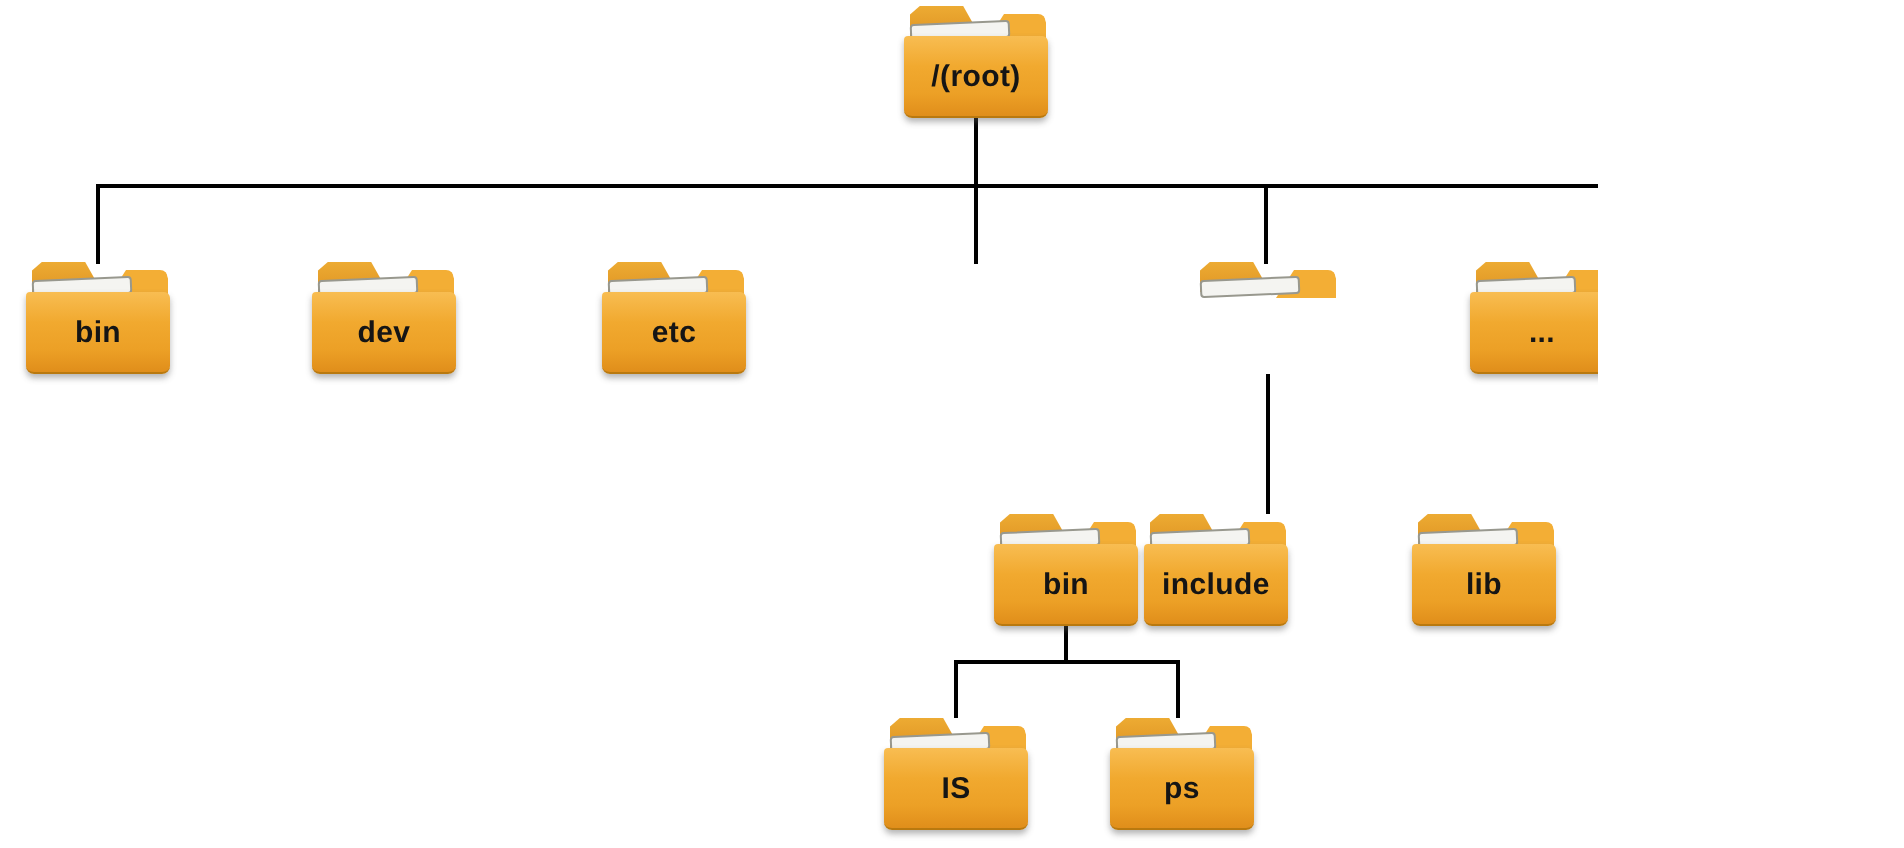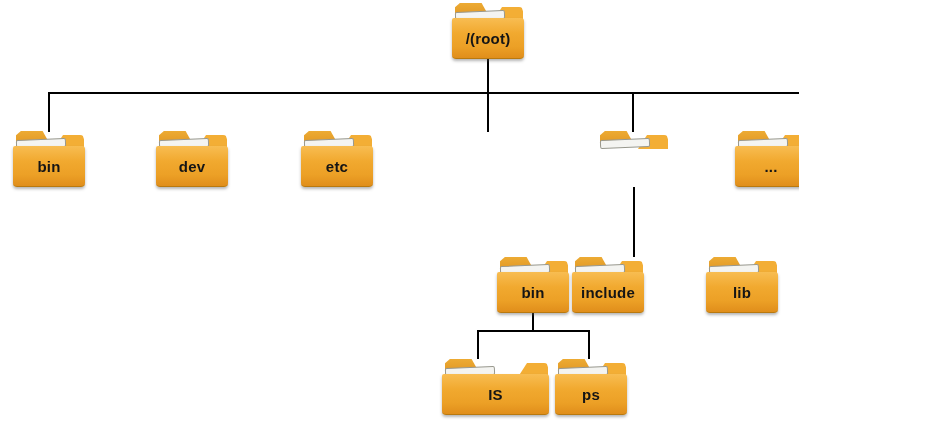--- a/index.html
+++ b/index.html
@@ -137,21 +137,21 @@
 
   <div class="folder" style="left:706px;top:257px;text-align:right;">
     <div class="tab"></div>
     <div class="bump"></div>
     <div class="paper"></div>
     <div class="front">
       <span class="label">lib</span>
     </div>
   </div>
 
-  <div class="folder" style="left:442px;top:359px;padding-left:35px;">
+  <div class="folder" style="left:442px;top:359px;">
     <div class="tab"></div>
     <div class="bump"></div>
     <div class="paper"></div>
     <div class="front">
       <span class="label">IS</span>
     </div>
   </div>
 
   <div class="folder" style="left:555px;top:359px;text-decoration:underline;">
     <div class="tab"></div>

